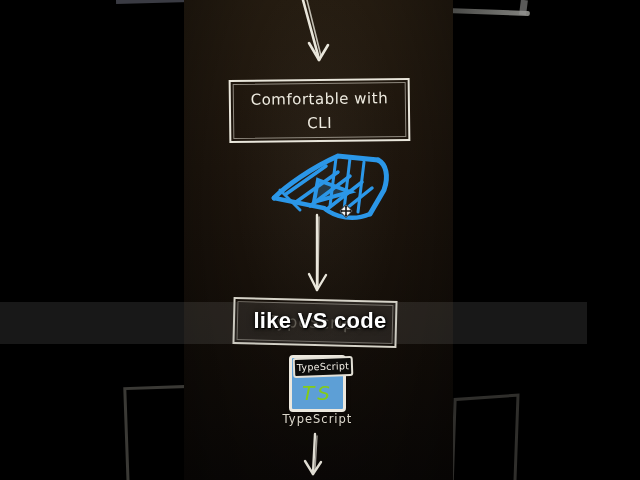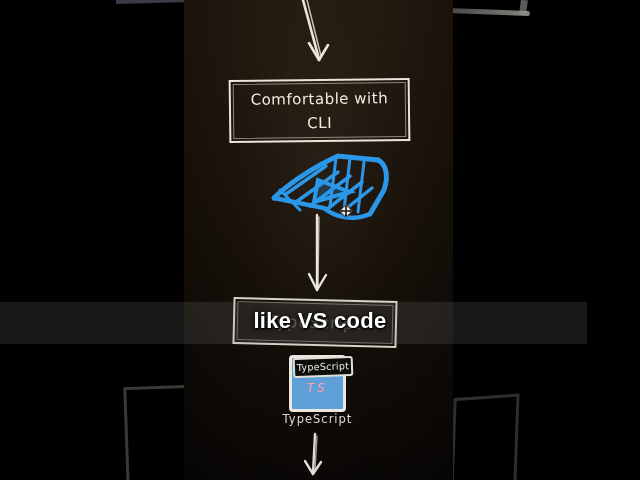--- a/index.html
+++ b/index.html
@@ -73,21 +73,21 @@
   }
   .ts-icon-badge{
     position:absolute;left:293px;top:357px;width:60px;height:20px;
     background:#0c0c0a;border:2px solid #e2dfd5;border-radius:3px;box-sizing:border-box;
     transform:rotate(-2deg);
     color:#f2efe6;font-size:9.5px;font-weight:500;text-align:center;line-height:16px;
     letter-spacing:0.3px;
   }
   .ts-initials{
     position:absolute;left:289px;top:381px;width:57px;text-align:center;
-    font-size:12px;font-style:italic;font-weight:500;color:#fca5a5;letter-spacing:3px;
+    font-size:20px;font-style:italic;font-weight:500;color:#84cc16;letter-spacing:3px;
   }
   .ts-icon-label{
     position:absolute;left:266px;top:412px;width:103px;text-align:center;
     font-size:11.5px;font-weight:500;color:#ddd9cd;letter-spacing:1px;
   }
 </style>
 </head>
 <body>
 
 <div class="stage">

